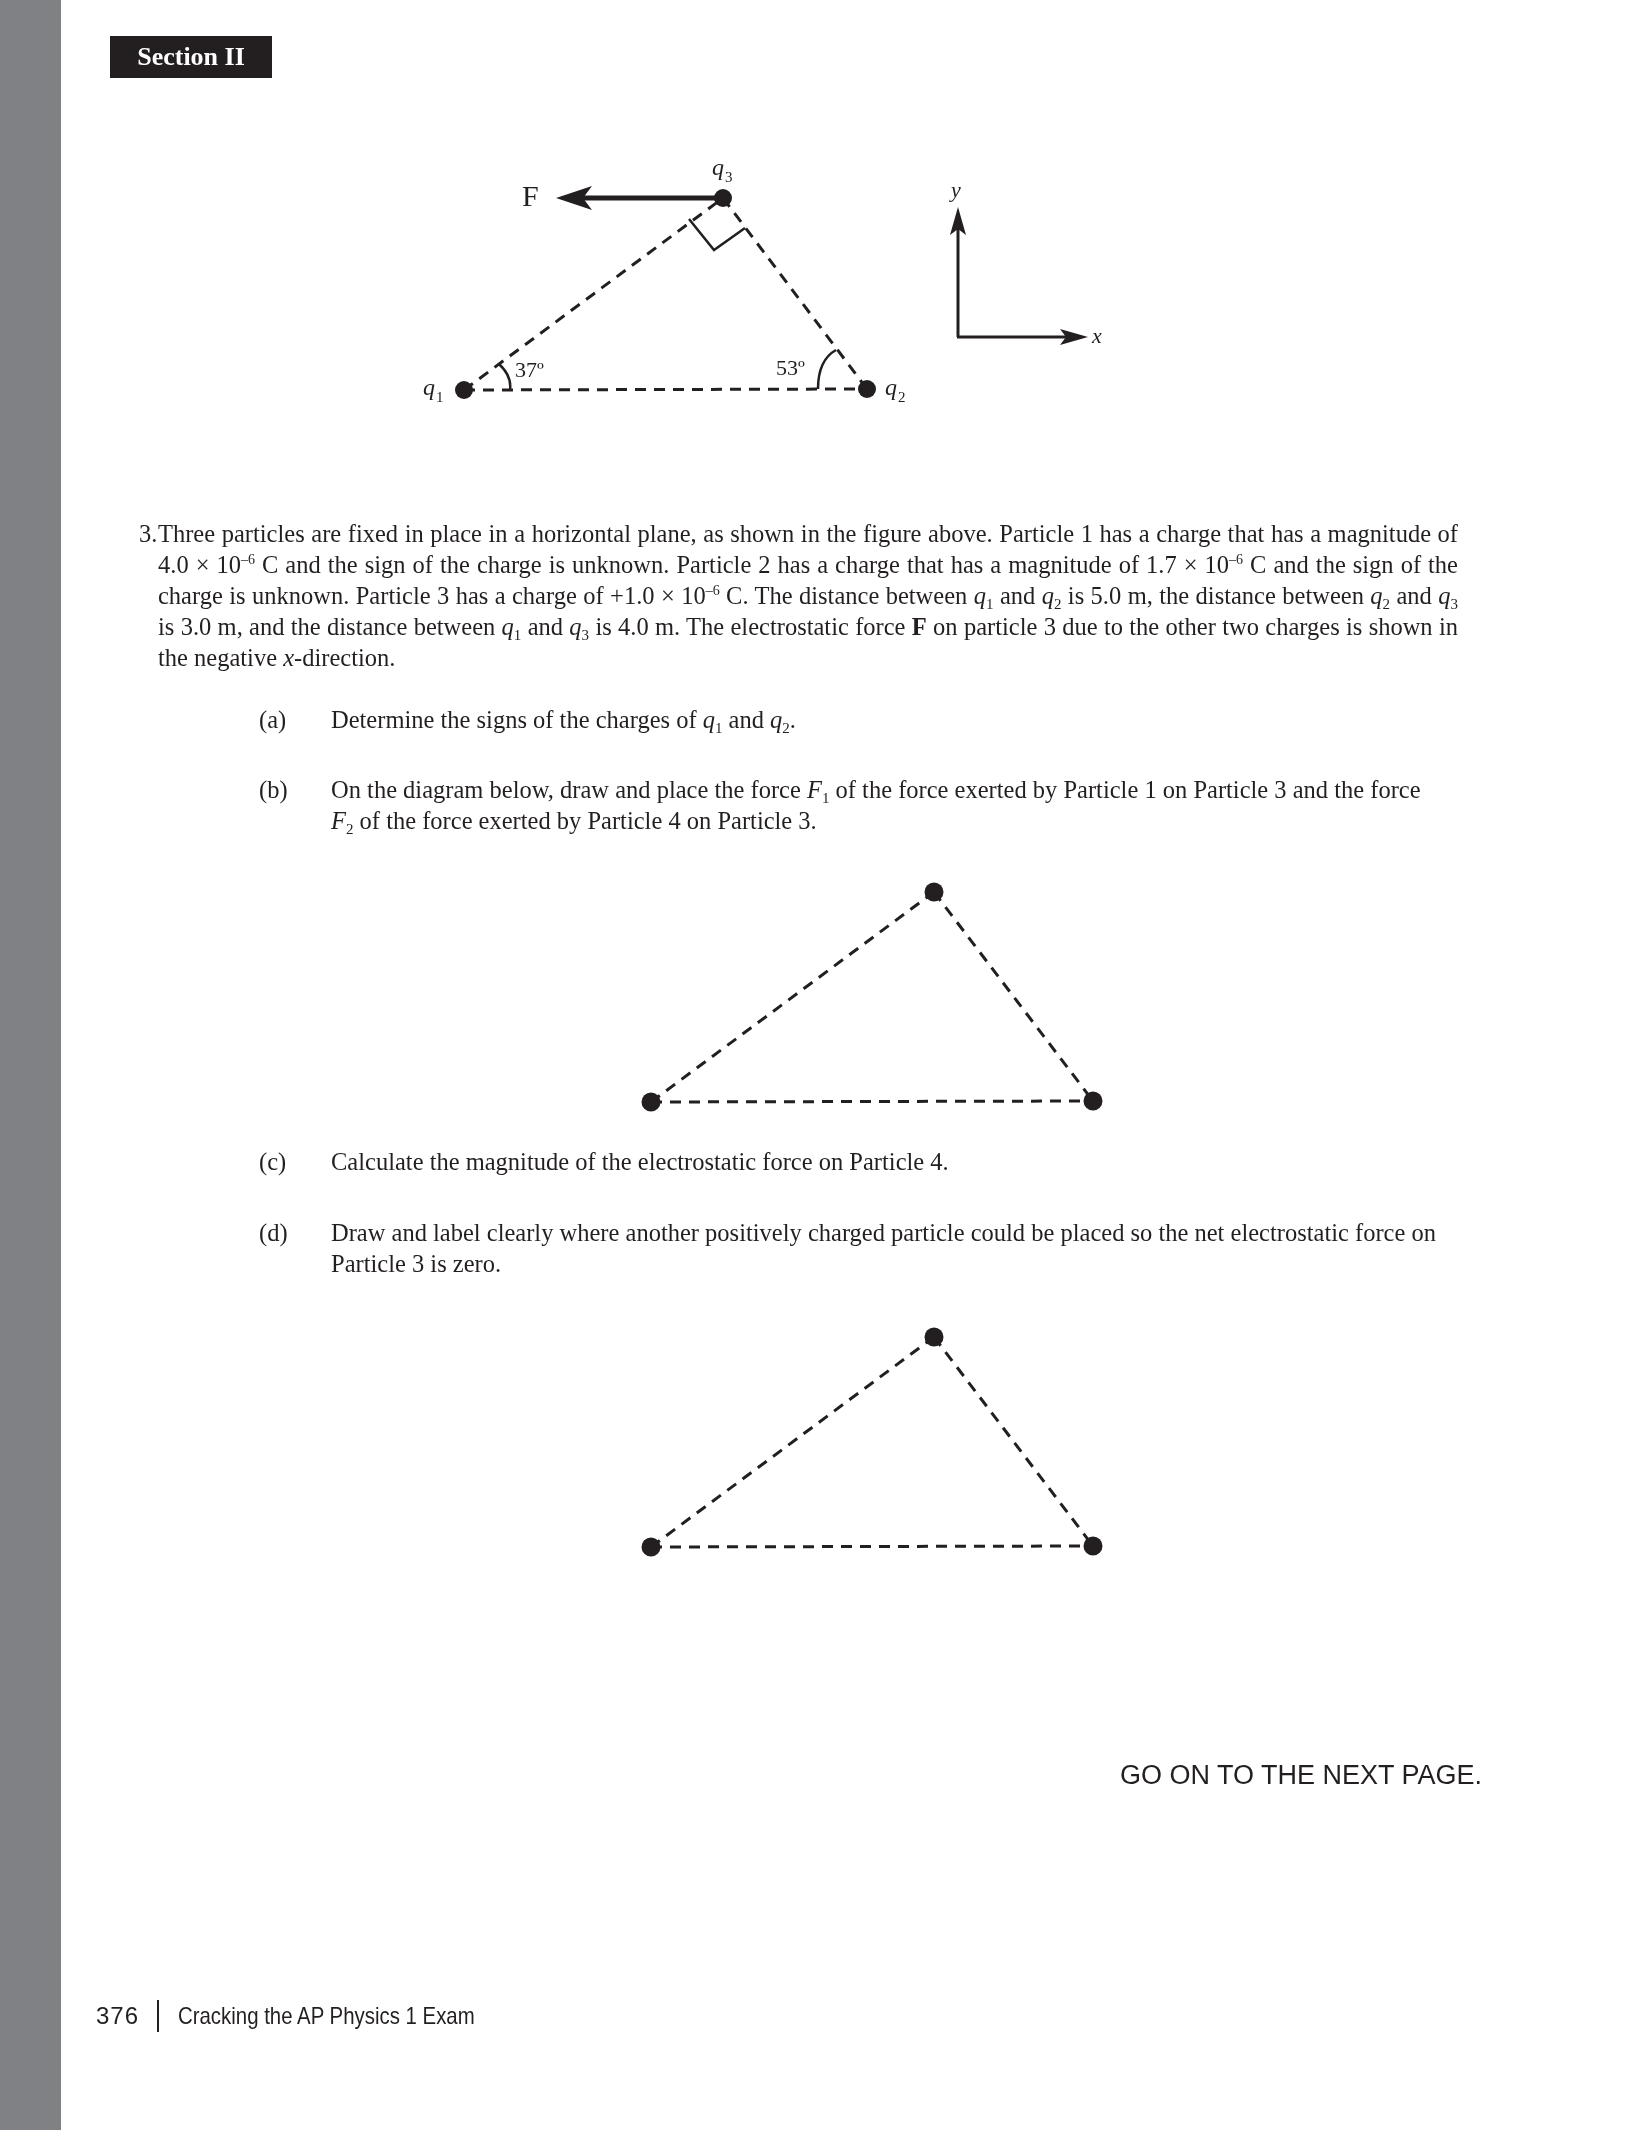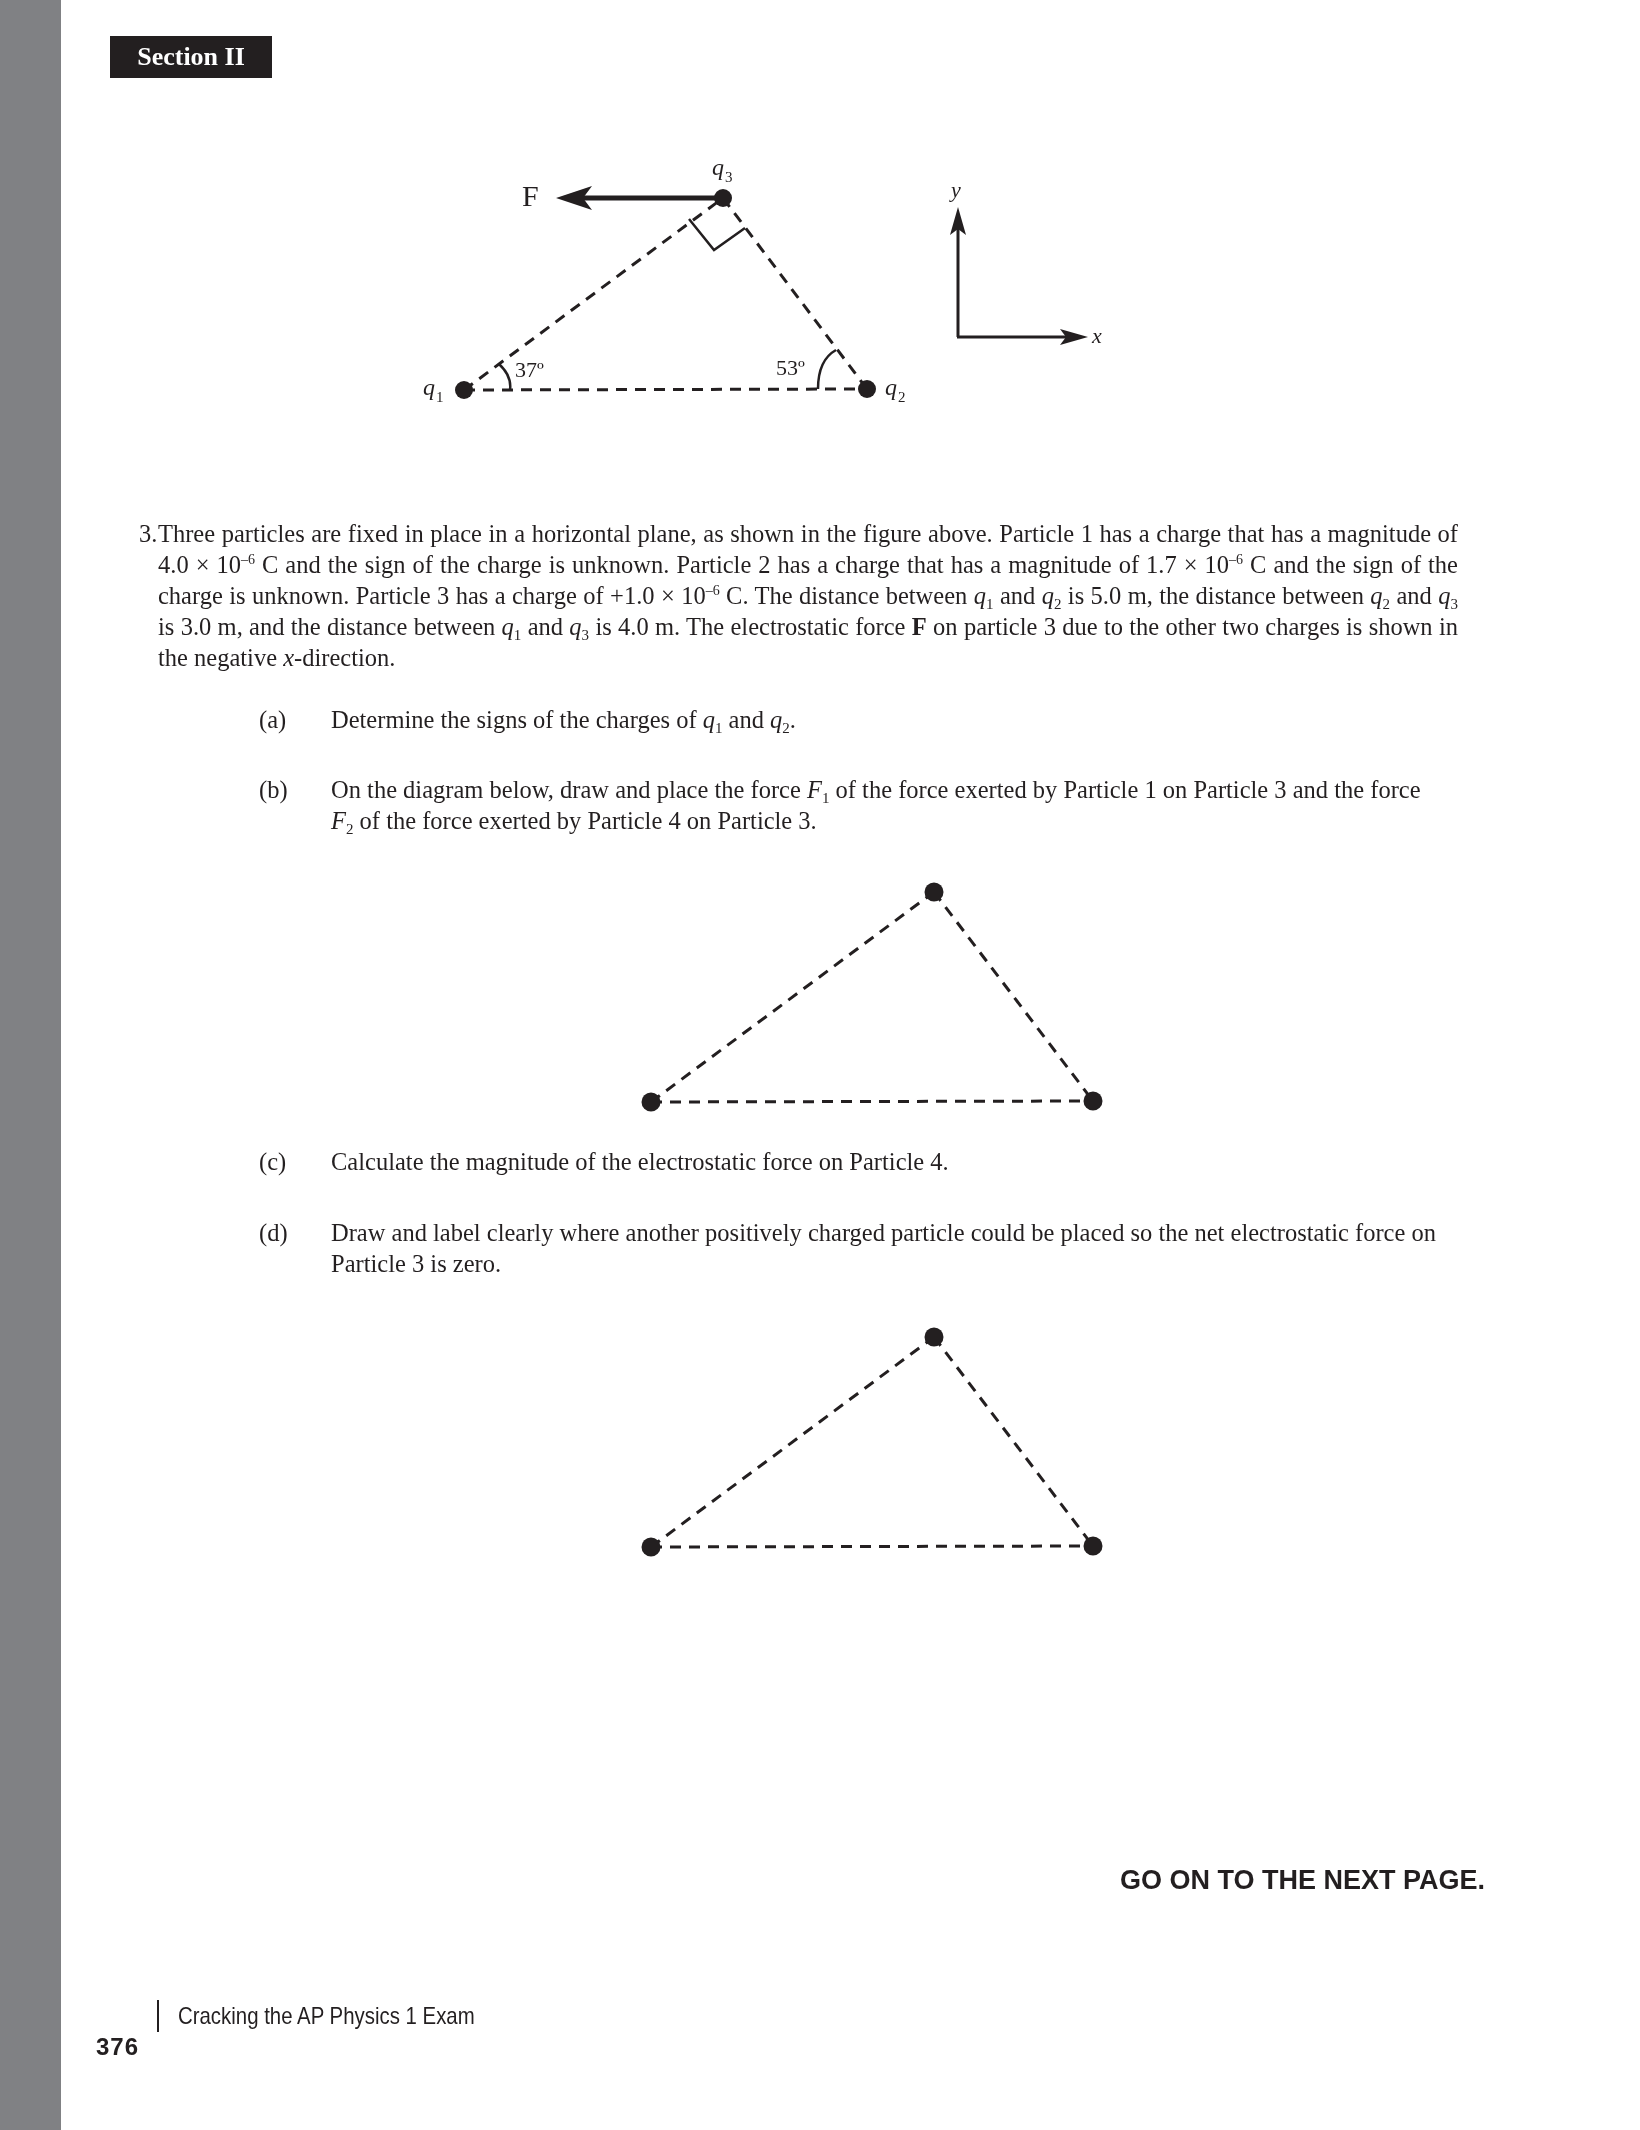--- a/index.html
+++ b/index.html
@@ -21,29 +21,28 @@
     font-size: 24.5px; line-height: 31px; text-align: justify; text-align-last: left;
   }
   .qnum { position: absolute; left: 139px; top: 518px; font-size: 24.5px; line-height: 31px; }
   .part { position: absolute; font-size: 24.5px; line-height: 31px; }
   .part .plabel { position: absolute; left: 0; top: 0; }
   .part .ptext { position: absolute; left: 72px; top: 0; width: 1130px; }
   i { font-style: italic; }
   sub { font-size: 15px; vertical-align: -5px; line-height: 0; }
   sup { font-size: 14px; vertical-align: 9px; line-height: 0; }
   .next {
-    position: absolute; left: 1120px; top: 1865px;
-    font-family: "Liberation Sans", "DejaVu Sans", sans-serif; font-weight: bold; font-size: 27px;
+    position: absolute; left: 1120px; top: 1760px;
+    font-family: "Liberation Sans", "DejaVu Sans", sans-serif; font-weight: normal; font-size: 27px;
     letter-spacing: 0px;
   }
   .footer-num {
     position: absolute; left: 96px; top: 2002px;
-    font-family: "Liberation Sans", sans-serif; font-weight: bold; font-size: 24px;
+    font-family: "Liberation Sans", sans-serif; font-weight: normal; font-size: 24px;
     letter-spacing: 1px;
-    margin-top: 31px;
   }
   .footer-div { position: absolute; left: 157px; top: 2000px; width: 2px; height: 32px; background: #231f20; }
   .footer-title {
     position: absolute; left: 178px; top: 2002px;
     font-family: "Liberation Sans", sans-serif; font-size: 24px; transform: scaleX(0.85); transform-origin: left top;
   }
 </style>
 </head>
 <body>
 

